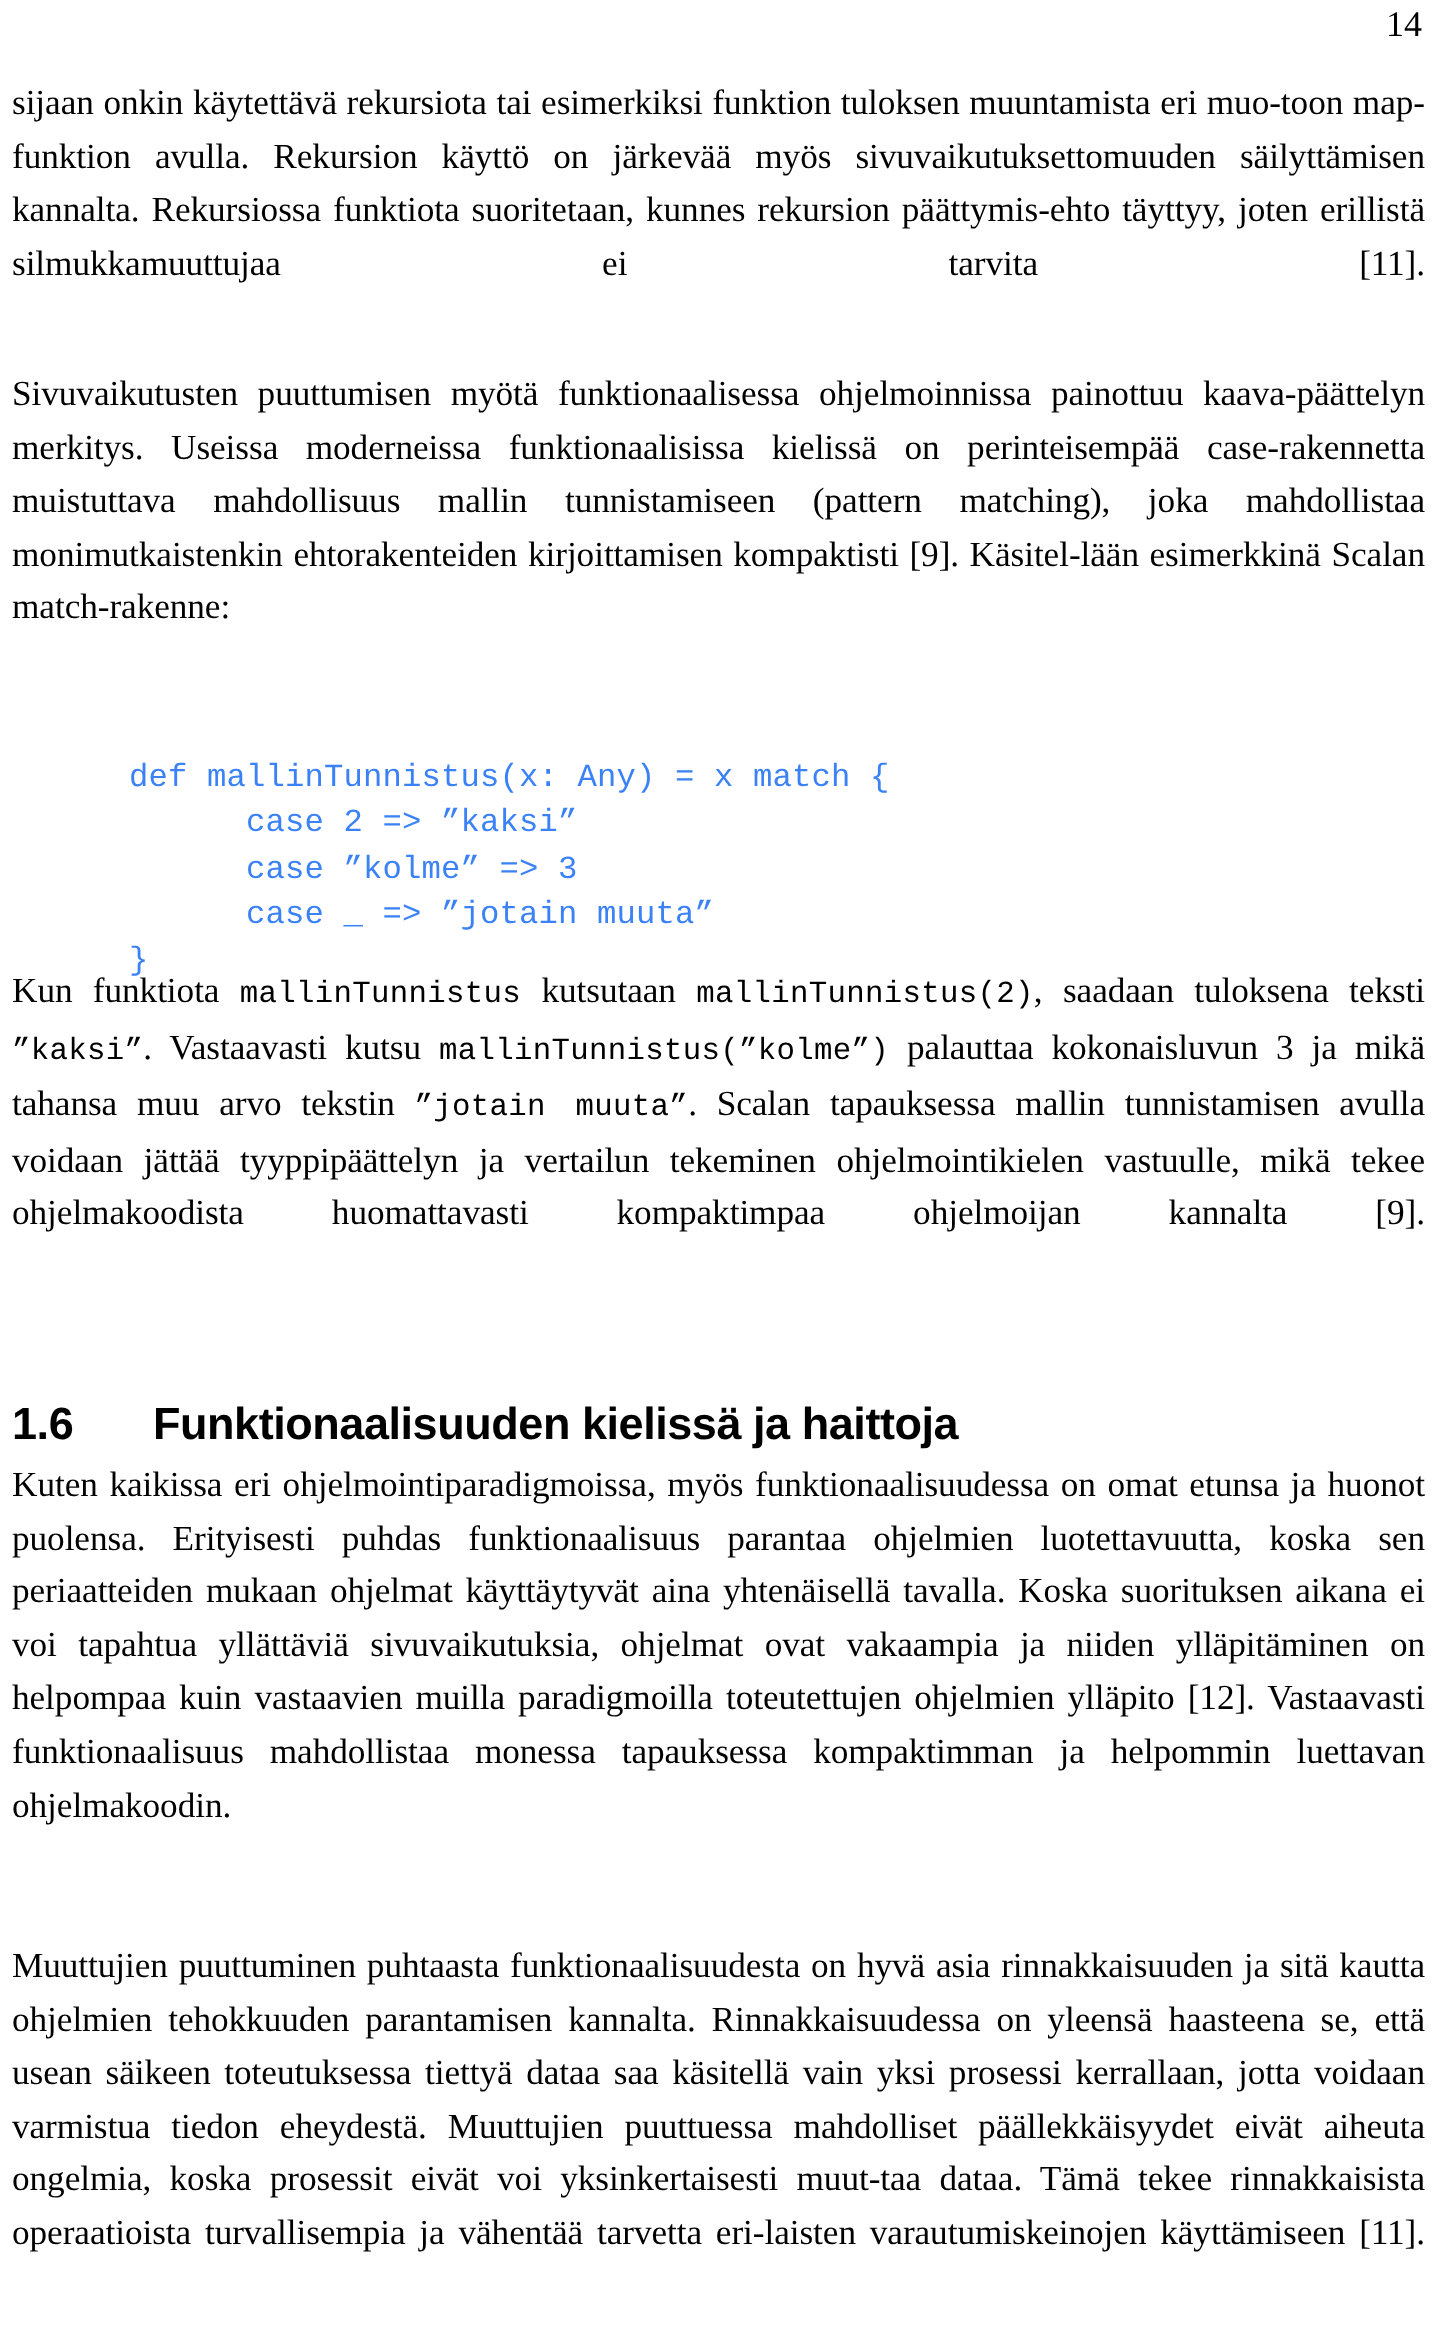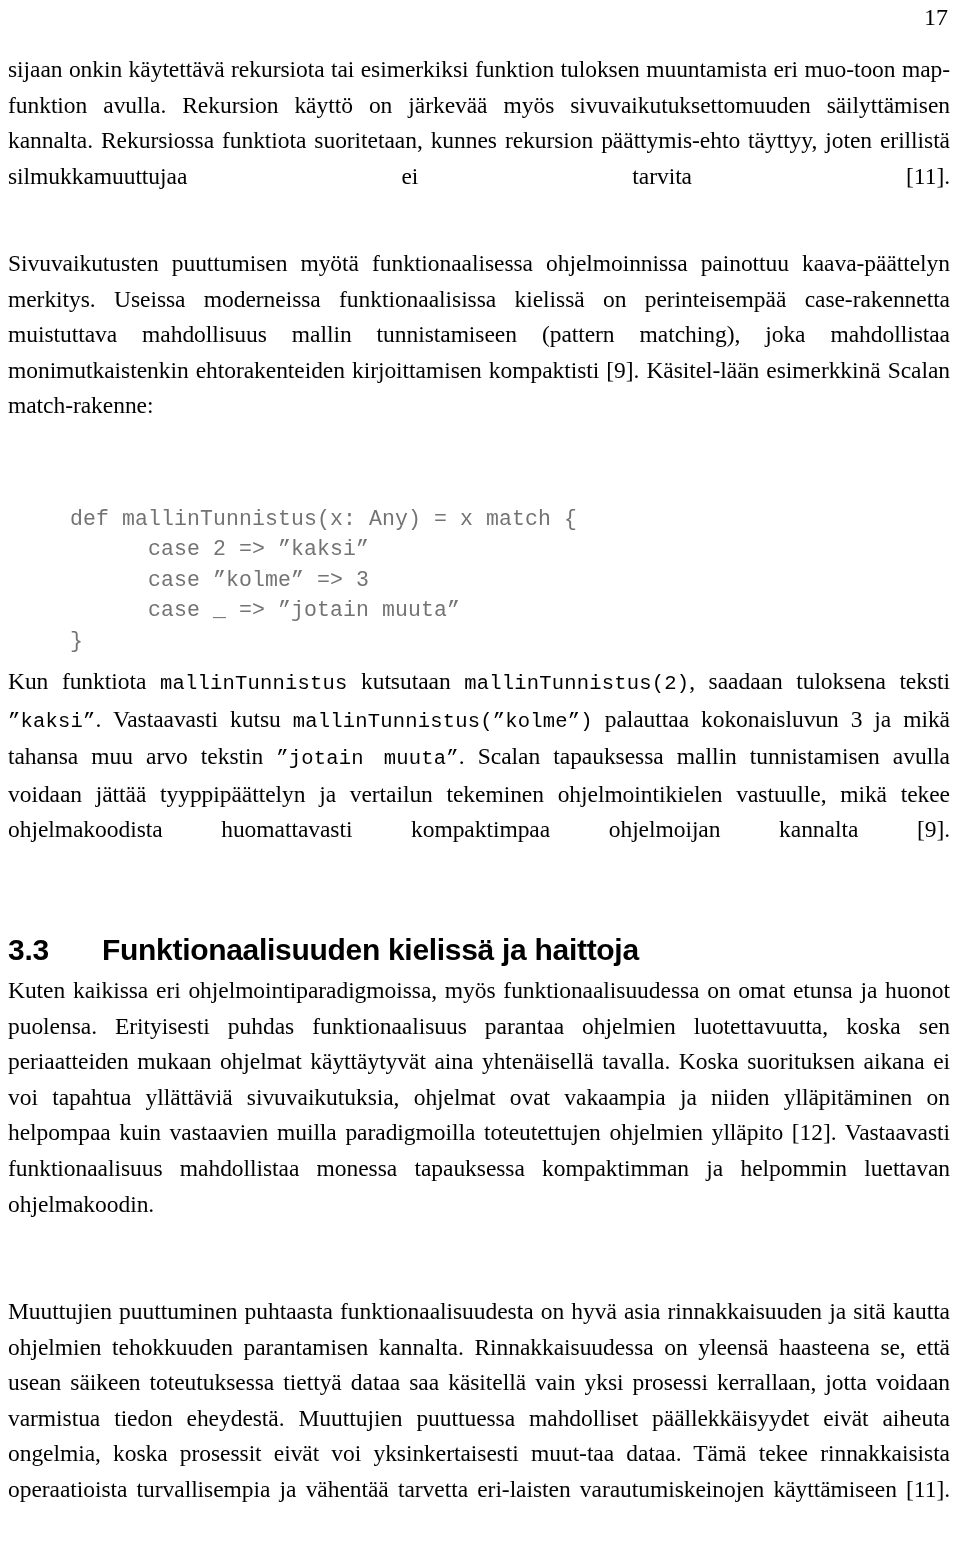--- a/index.html
+++ b/index.html
@@ -62,26 +62,26 @@
   }
 
   code, .mono {
     font-family: "Liberation Mono", "DejaVu Sans Mono", monospace;
     font-size: 20.5px;
     letter-spacing: 0.2px;
   }
 
   .code-block {
     position: absolute;
-    left: 70px;
+    left: 86px;
     font-family: "Liberation Mono", "DejaVu Sans Mono", monospace;
     font-size: 21.5px;
     line-height: 30.6px;
     white-space: pre;
-    color: #737373;
+    color: #3b82f6;
     letter-spacing: 0.1px;
   }
 
   h2.section-heading {
     position: absolute;
     left: 8px;
     margin: 0;
     font-family: "Liberation Sans", "DejaVu Sans", sans-serif;
     font-weight: bold;
     font-size: 30px;
@@ -92,42 +92,42 @@
   h2.section-heading .num {
     display: inline-block;
     width: 94px;
   }
 </style>
 </head>
 <body>
 
 <div class="page">
 
-  <div class="page-number">17</div>
+  <div class="page-number">14</div>
 
   <div class="body-block" style="top:52px;">
     <p class="para">sijaan onkin käytettävä rekursiota tai esimerkiksi funktion tuloksen muuntamista eri muo-toon map-funktion avulla. Rekursion käyttö on järkevää myös sivuvaikutuksettomuuden säilyttämisen kannalta. Rekursiossa funktiota suoritetaan, kunnes rekursion päättymis-ehto täyttyy, joten erillistä silmukkamuuttujaa ei tarvita [11].</p>
   </div>
 
   <div class="body-block" style="top:246px;">
     <p class="para">Sivuvaikutusten puuttumisen myötä funktionaalisessa ohjelmoinnissa painottuu kaava-päättelyn merkitys. Useissa moderneissa funktionaalisissa kielissä on perinteisempää case-rakennetta muistuttava mahdollisuus mallin tunnistamiseen (pattern matching), joka mahdollistaa monimutkaistenkin ehtorakenteiden kirjoittamisen kompaktisti [9]. Käsitel-lään esimerkkinä Scalan match-rakenne:</p>
   </div>
 
   <pre class="code-block" style="top:482px;">def mallinTunnistus(x: Any) = x match {
       case 2 =&gt; ”kaksi”
       case ”kolme” =&gt; 3
       case _ =&gt; ”jotain muuta”
 }</pre>
 
-  <div class="body-block" style="top:664px;">
+  <div class="body-block" style="top:644px;">
     <p class="para"><span>Kun funktiota </span><code class="mono">mallinTunnistus</code><span> kutsutaan </span><code class="mono">mallinTunnistus(2)</code><span>, saadaan tuloksena teksti </span><code class="mono">”kaksi”</code><span>. Vastaavasti kutsu </span><code class="mono">mallinTunnistus(”kolme”)</code><span> palauttaa kokonaisluvun 3 ja mikä tahansa muu arvo tekstin </span><code class="mono">”jotain muuta”</code><span>. Scalan tapauksessa mallin tunnistamisen avulla voidaan jättää tyyppipäättelyn ja vertailun tekeminen ohjelmointikielen vastuulle, mikä tekee ohjelmakoodista huomattavasti kompaktimpaa ohjelmoijan kannalta [9].</span></p>
   </div>
 
   <h2 class="section-heading" style="top:930px;">
-    <span class="num">3.3</span><span>Funktionaalisuuden kielissä ja haittoja</span>
+    <span class="num">1.6</span><span>Funktionaalisuuden kielissä ja haittoja</span>
   </h2>
 
   <div class="body-block" style="top:973px;">
     <p class="para">Kuten kaikissa eri ohjelmointiparadigmoissa, myös funktionaalisuudessa on omat etunsa ja huonot puolensa. Erityisesti puhdas funktionaalisuus parantaa ohjelmien luotettavuutta, koska sen periaatteiden mukaan ohjelmat käyttäytyvät aina yhtenäisellä tavalla. Koska suorituksen aikana ei voi tapahtua yllättäviä sivuvaikutuksia, ohjelmat ovat vakaampia ja niiden ylläpitäminen on helpompaa kuin vastaavien muilla paradigmoilla toteutettujen ohjelmien ylläpito [12]. Vastaavasti funktionaalisuus mahdollistaa monessa tapauksessa kompaktimman ja helpommin luettavan ohjelmakoodin.</p>
   </div>
 
   <div class="body-block" style="top:1294px;">
     <p class="para">Muuttujien puuttuminen puhtaasta funktionaalisuudesta on hyvä asia rinnakkaisuuden ja sitä kautta ohjelmien tehokkuuden parantamisen kannalta. Rinnakkaisuudessa on yleensä haasteena se, että usean säikeen toteutuksessa tiettyä dataa saa käsitellä vain yksi prosessi kerrallaan, jotta voidaan varmistua tiedon eheydestä. Muuttujien puuttuessa mahdolliset päällekkäisyydet eivät aiheuta ongelmia, koska prosessit eivät voi yksinkertaisesti muut-taa dataa. Tämä tekee rinnakkaisista operaatioista turvallisempia ja vähentää tarvetta eri-laisten varautumiskeinojen käyttämiseen [11].</p>
   </div>
 

